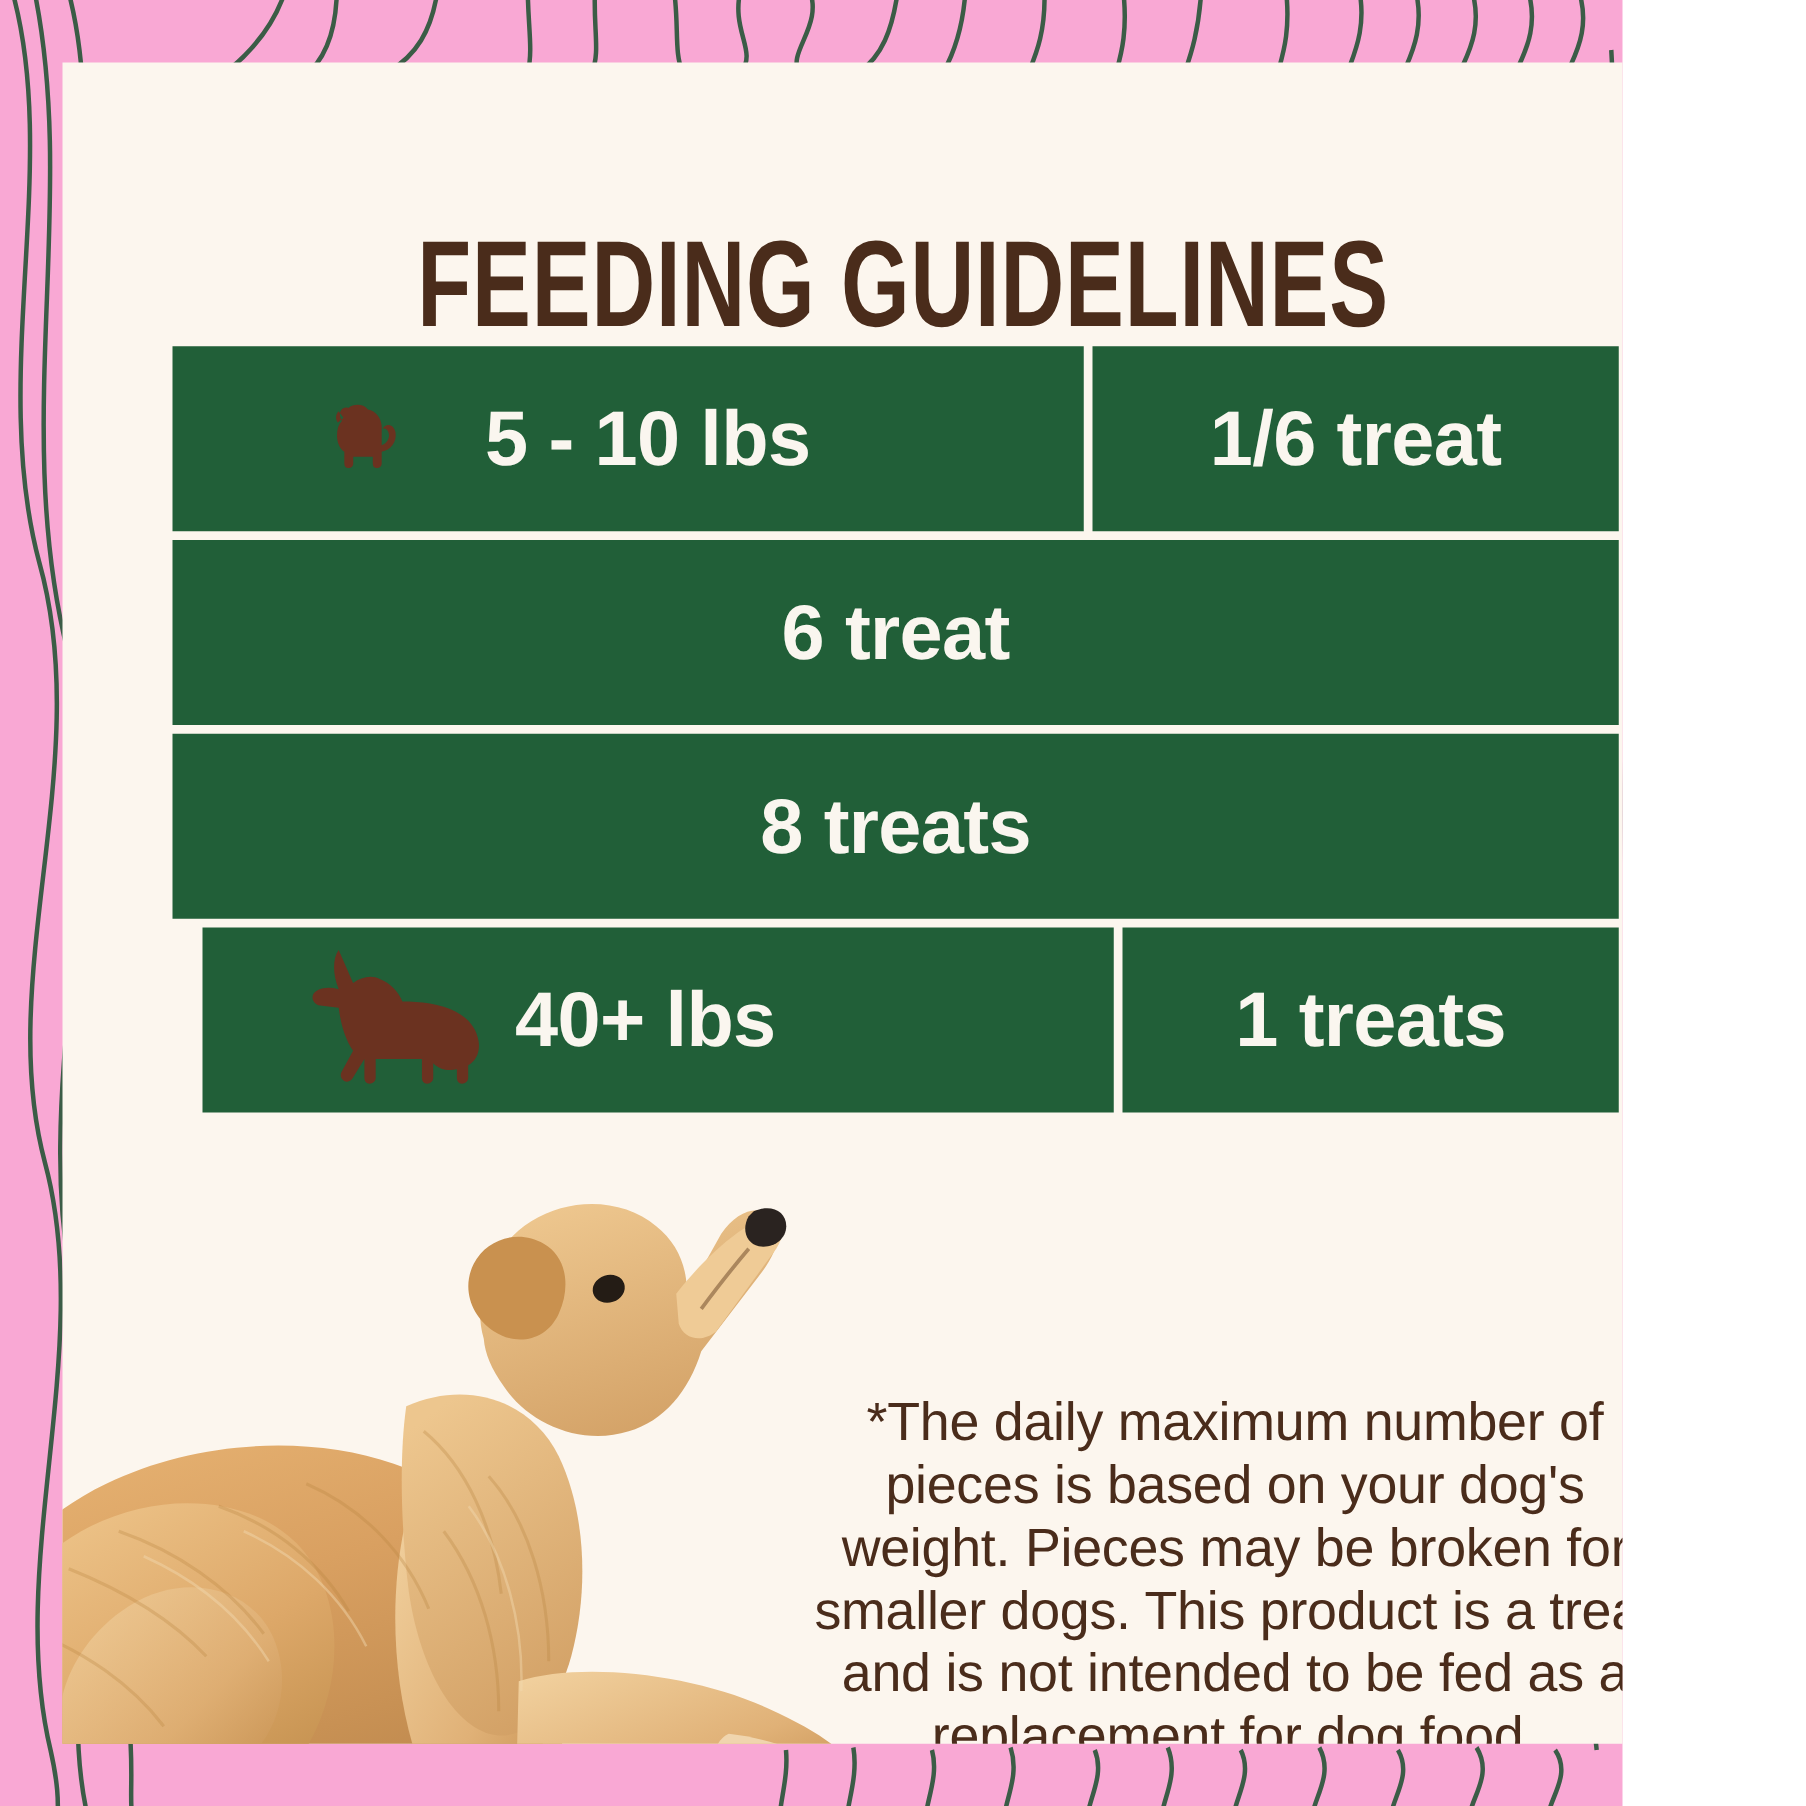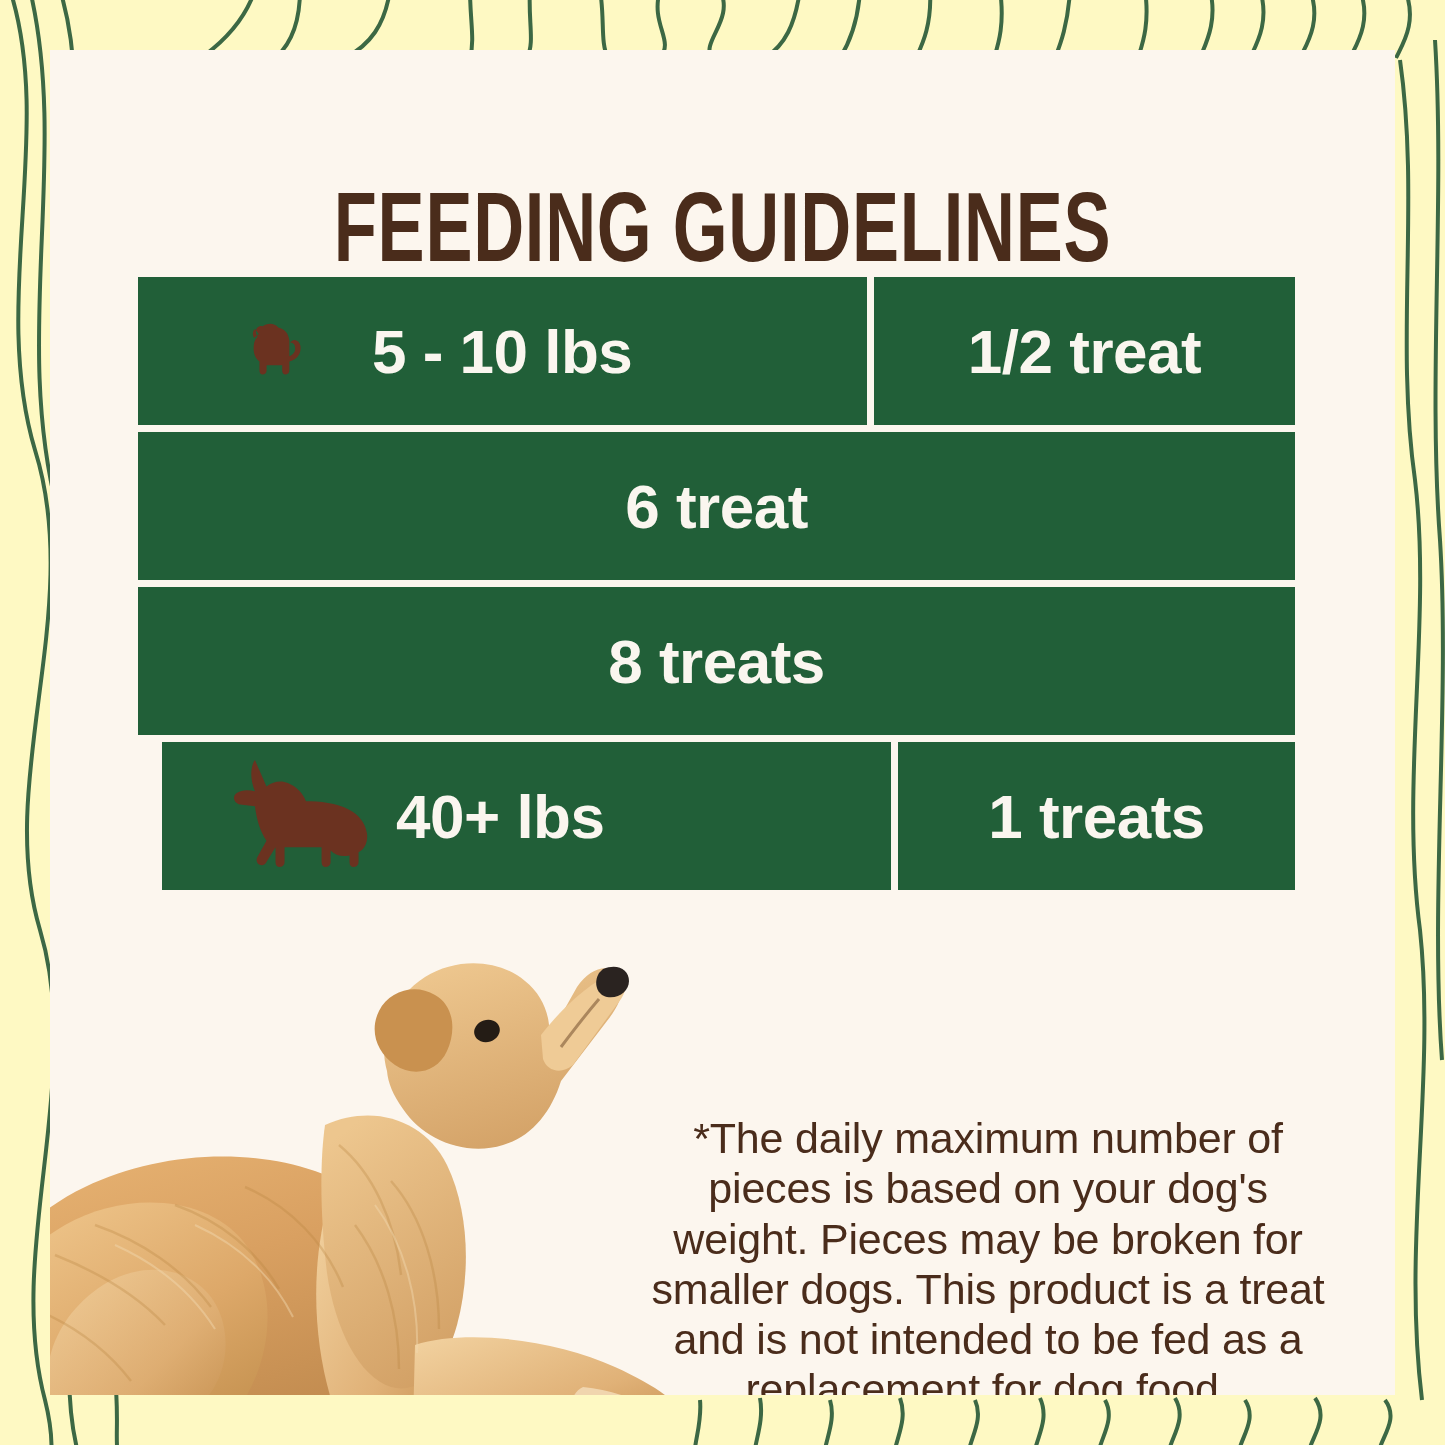--- a/index.html
+++ b/index.html
@@ -9,23 +9,23 @@
   }
   body {
     width: 1445px;
     height: 1445px;
     overflow: hidden;
     font-family: "Liberation Sans", sans-serif;
   }
 
   #poster {
     position: relative;
-    width: 1445px;
+    width: 1298px;
     height: 1445px;
-    background: #fef9c3;
+    background: #f9a8d4;
     overflow: hidden;
   }
 
   
   .border-texture {
     position: absolute;
     inset: 0;
     pointer-events: none;
   }
   .border-texture svg { display: block; width: 100%; height: 100%; }
@@ -76,21 +76,21 @@
 
   .cell {
     background: #215F38;
     display: flex;
     align-items: center;
     box-sizing: border-box;
   }
   .cell-left {
     width: 729px;        
     flex: 0 0 729px;
-    padding-left: 44px;
+    padding-left: 60px;
   }
   .cell-right {
     flex: 1 1 auto;
     justify-content: center;
   }
 
   .dog-icon {
     flex: 0 0 190px;
     width: 190px;
     height: 120px;
@@ -201,21 +201,21 @@
               <path fill="#6B3220" d="M30 28 C24 18 30 10 38 12 C44 7 56 6 62 14 C72 16 78 24 79 34
                 L79 58 C84 56 88 52 88 46 C88 40 84 36 80 38 C84 30 94 32 96 42 C98 54 90 64 79 66
                 L79 80 C79 84 76 86 73 86 C70 86 68 84 68 80 L68 72 L44 72 L44 80 C44 84 41 86 38 86
                 C35 86 33 84 33 80 L33 66 C27 62 24 54 24 46 C24 38 26 32 30 28 Z
                 M26 16 C22 20 22 26 25 30 L32 24 Z"></path>
             </svg>
           </span>
           <span class="weight-label">5 - 10 lbs</span>
         </div>
         <div class="cell cell-right">
-          <span class="treat-label">1/2 treat</span>
+          <span class="treat-label">1/6 treat</span>
         </div>
       </div>
 
       <div class="trow">
         <div class="cell cell-right">
           <span class="treat-label">6 treat</span>
         </div>
       </div>
 
       <div class="trow">

